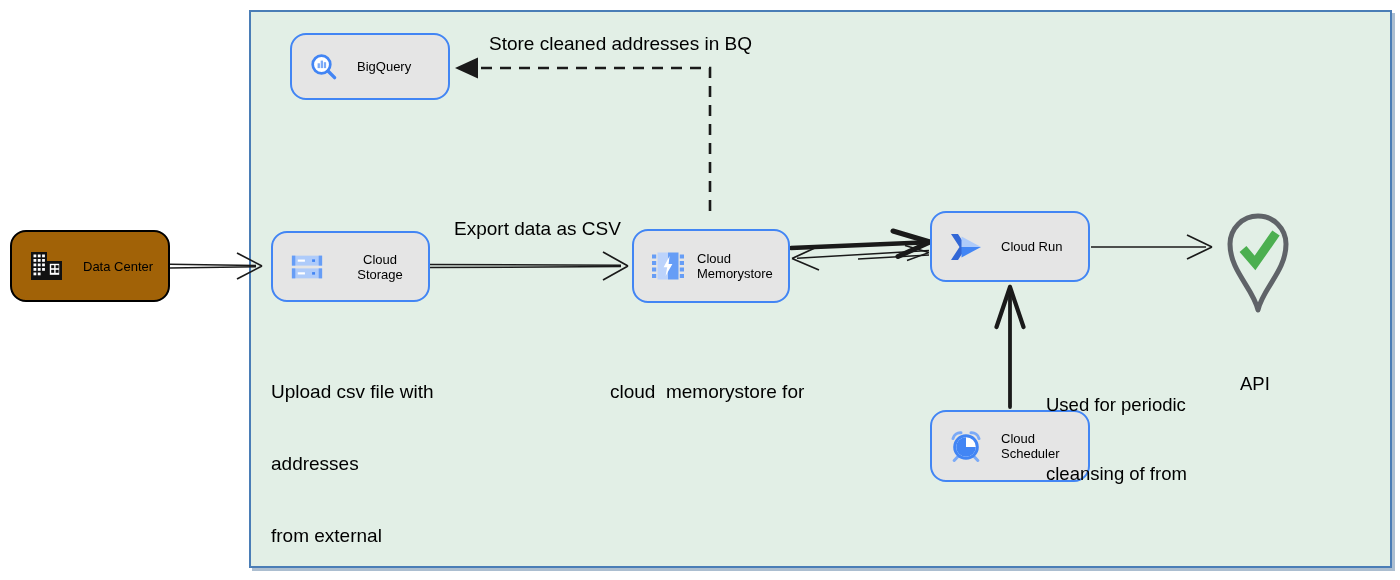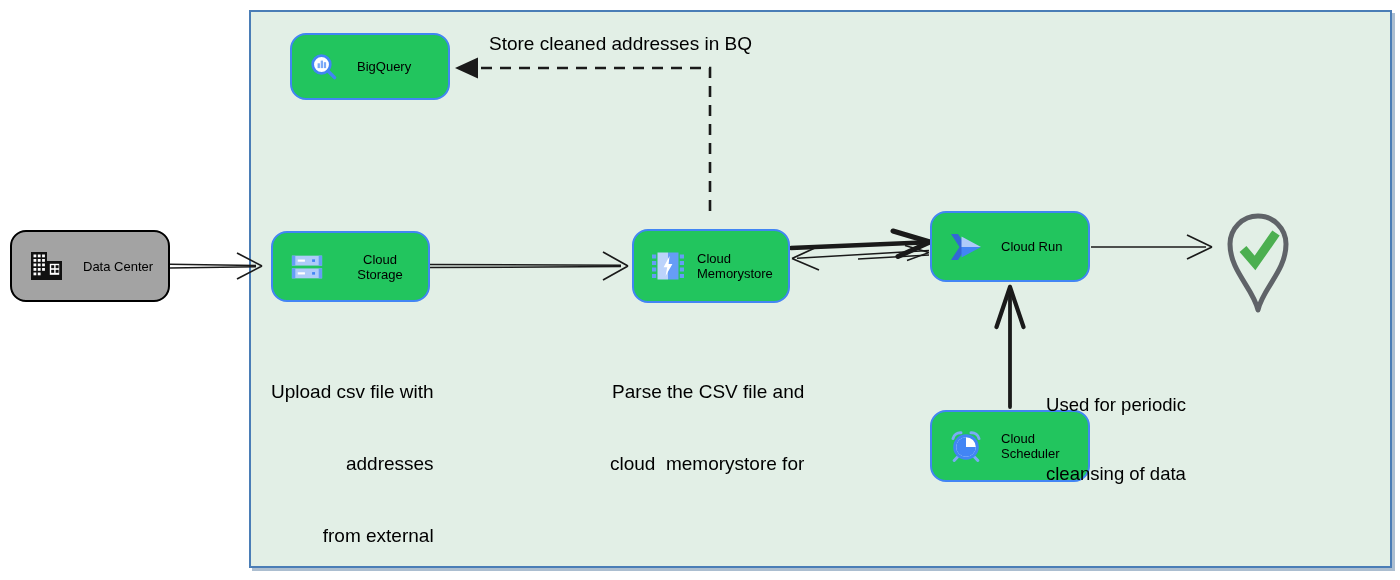--- a/index.html
+++ b/index.html
@@ -8,27 +8,27 @@
     font-family:"Liberation Sans",sans-serif;color:#000;overflow:hidden;
   }
   .boundary{
     position:absolute;left:249px;top:10px;width:1139px;height:554px;
     background:#e2efe6;border:2px solid #4a7db6;
     box-shadow:3px 3px 0 rgba(70,110,150,0.45);
   }
   .arrows{position:absolute;left:0;top:0;width:1400px;height:580px;pointer-events:none;z-index:2;}
   .node{
     position:absolute;z-index:3;display:flex;align-items:center;
-    background:#22c55e;border:2.5px solid #4285f4;border-radius:16px;
+    background:#e5e5e5;border:2.5px solid #4285f4;border-radius:16px;
     box-sizing:border-box;padding:0 10px 0 17px;gap:18px;
   }
   .node .label{font-size:13px;line-height:15px;color:#000;}
-  .node.gray{background:#a3a3a3;border-color:#000;}
+  .node.gray{background:#a16207;border-color:#000;}
   .icon{display:flex;align-items:center;justify-content:center;flex:0 0 auto;}
-  .note{position:absolute;z-index:3;font-size:19px;line-height:24px;color:#000;white-space:pre;text-align:right;}
+  .note{position:absolute;z-index:3;font-size:19px;line-height:24px;color:#000;white-space:pre;}
   .pin-wrap{position:absolute;z-index:3;}
 </style>
 </head>
 <body>
 
 <div class="canvas">
 
   <div class="boundary"></div>
 
   <svg class="arrows" viewBox="0 0 1400 580">
@@ -189,36 +189,37 @@
     <span class="label">Cloud Scheduler</span>
   </div>
 
   <div class="pin-wrap" style="left:1222px;top:208px;">
     <svg width="72" height="118" viewBox="0 0 72 118">
       <path d="M36,102 C31,80 8,63 8,36 A28,28 0 1 1 64,36 C64,63 41,80 36,102 Z" fill="none" stroke="#5f6368" stroke-width="5" stroke-linejoin="round"></path>
       <path d="M21,41 L33,55 L54,25" fill="none" stroke="#4caf50" stroke-width="9"></path>
     </svg>
   </div>
   <div class="note" style="left:1240px;top:326px;font-size:18.5px;line-height:23px;">
+    <div>API</div>
   </div>
 
   <div class="note" style="left:489px;top:32px;">Store cleaned addresses in BQ</div>
 
+  <div class="note" style="left:454px;top:217px;">Export data as CSV</div>
 
   <div class="note" style="left:271px;top:332px;">
     <div>Upload csv file with</div>
     <div>addresses</div>
     <div>from external</div>
     
   </div>
 
   <div class="note" style="left:610px;top:332px;">
-    <div>Parse the CSV file and</div>
     <div>cloud  memorystore for</div>
     
   </div>
 
   <div class="note" style="left:1030px;top:347px;font-size:18.5px;line-height:23px;margin-left:16px;">
     <div>Used for periodic</div>
-    <div>cleansing of data</div>
+    <div>cleansing of from</div>
   </div>
 
 </div>
 
 </body></html>

